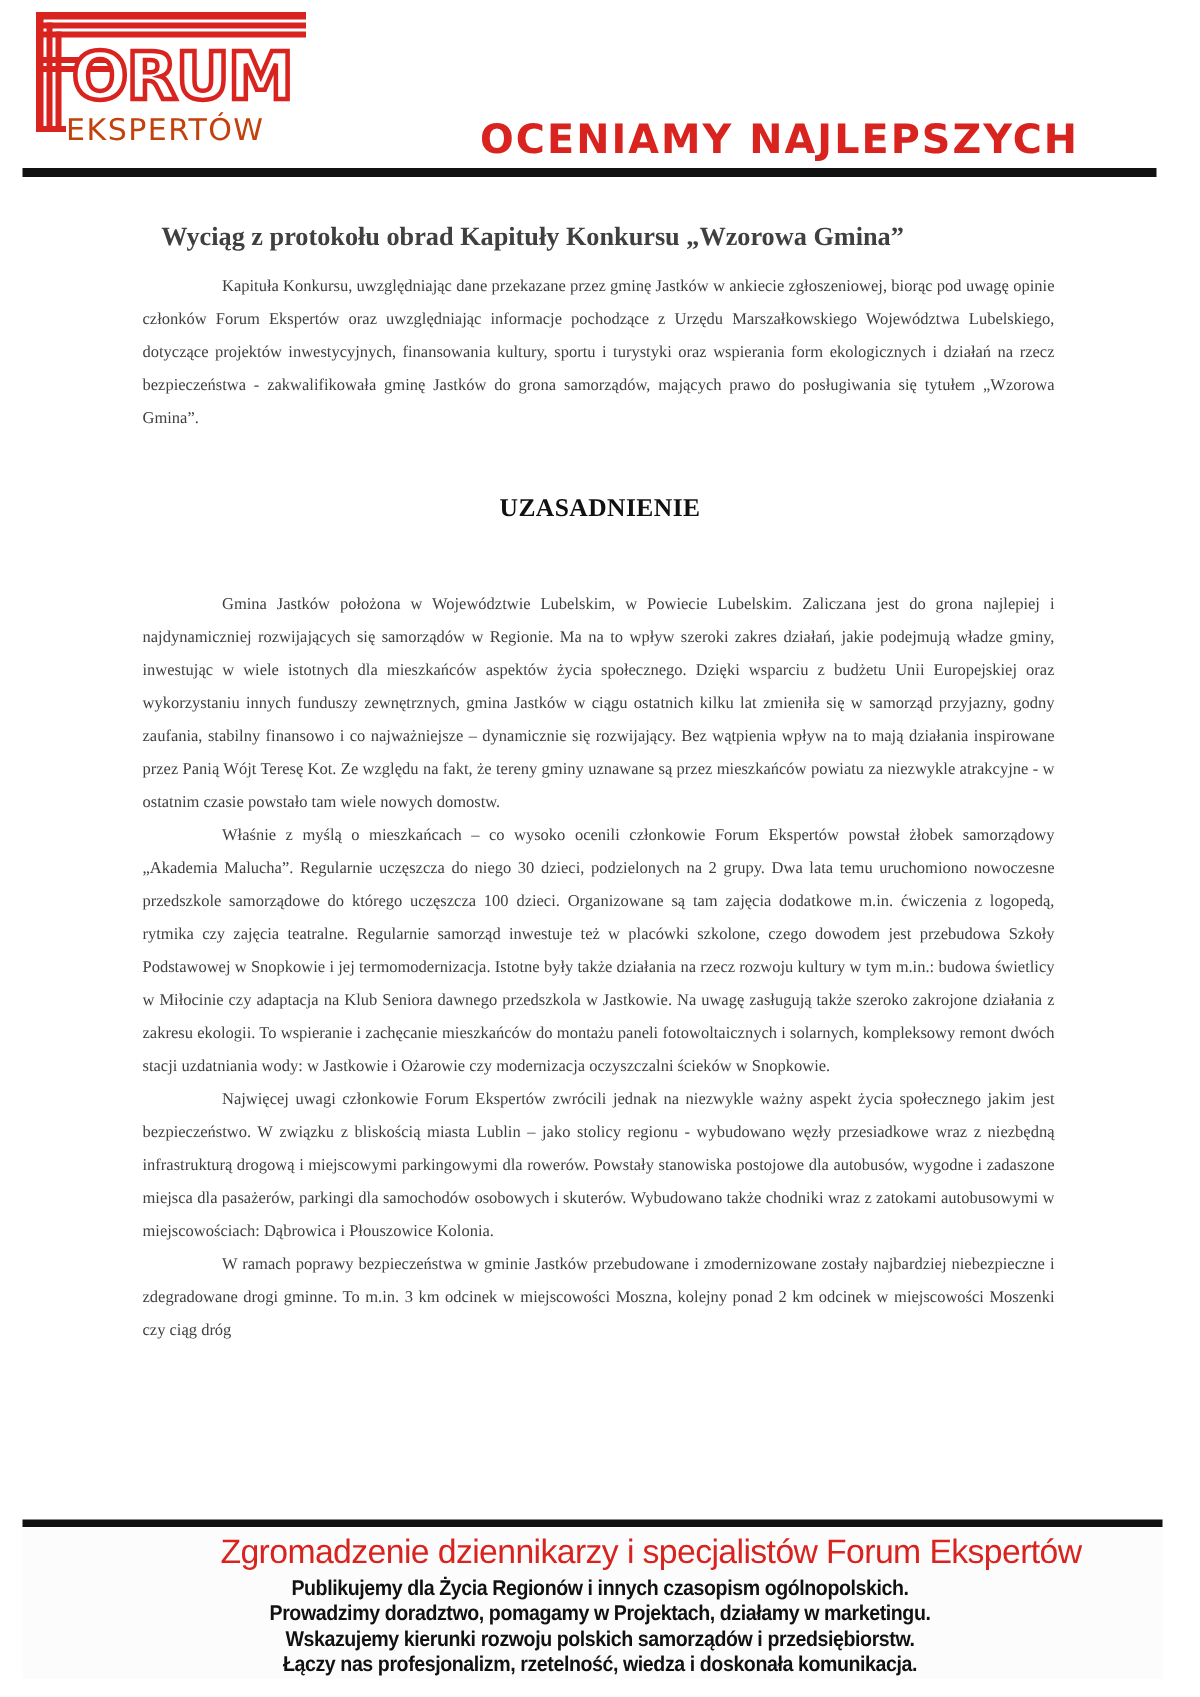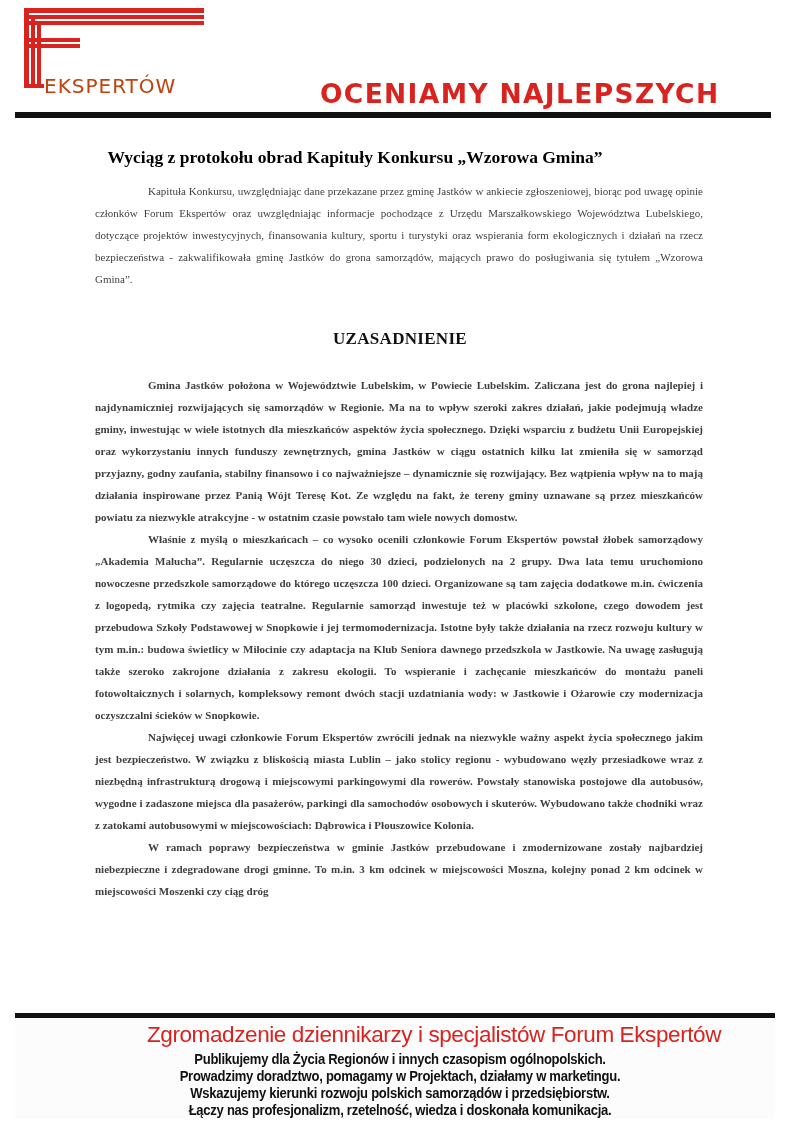--- a/index.html
+++ b/index.html
@@ -8,27 +8,27 @@
 
   
   .logo { left:24px; top:8px; width:186px; height:92px; }
   .logo svg { display:block; }
   .logo-sub { position:absolute; left:20px; top:68px; font-family:"DejaVu Sans", sans-serif; font-size:20px; letter-spacing:1px; color:#c2410c; font-weight:400; line-height:1; }
 
   .slogan { left:320px; top:78px; width:452px; text-align:left; font-family:"DejaVu Sans", sans-serif; font-weight:bold; font-size:27px; letter-spacing:1.4px; color:#d8231f; line-height:32px; white-space:nowrap; transform:scaleX(0.98); transform-origin:left center; }
 
   .rule-top { left:15px; top:112px; width:756px; height:6px; background:#111; }
 
-  .doc-title { left:0; top:147px; width:710px; text-align:center; font-weight:bold; font-size:17.5px; color:#000000; }
+  .doc-title { left:0; top:147px; width:710px; text-align:center; font-weight:bold; font-size:17.5px; color:#404040; }
 
   .para { left:95px; width:608px; font-size:11px; line-height:22px; color:#3f3f3f; text-align:justify; }
   .para p { margin:0; text-indent:53px; text-align:justify; }
   .p-intro { top:180px; }
   .section-heading { left:0; top:329px; width:800px; text-align:center; font-weight:bold; font-size:17px; color:#111; letter-spacing:0.3px; }
-  .p-body { top:374px;font-weight:bold; }
+  .p-body { top:392px; }
 
   .rule-bottom { left:15px; top:1013px; width:760px; height:5px; background:#111; }
   .footer { left:15px; top:1019px; width:760px; height:100px; background:#fcfcfc; }
   .footer-title { left:0; top:1021px; width:800px; text-align:center; font-family:"Liberation Sans", sans-serif; font-size:22.5px; color:#d8231f; letter-spacing:-0.4px; line-height:28px;padding-left:34px; }
   .footer-line { left:0; width:800px; text-align:center; font-family:"Liberation Sans", sans-serif; font-size:14.2px; color:#111; letter-spacing:-0.3px; line-height:17px; font-weight:bold; transform:scaleX(0.92); transform-origin:center; }
   .fl1 { top:1051px; }
   .fl2 { top:1068px; }
   .fl3 { top:1085px; }
   .fl4 { top:1102px; }
 </style>
@@ -43,20 +43,21 @@
       <rect x="0" y="7" width="180" height="4"></rect>
       <rect x="0" y="13" width="180" height="4"></rect>
       <rect x="0" y="0" width="5" height="80"></rect>
       <rect x="7" y="7" width="4" height="73"></rect>
       <rect x="13" y="13" width="4" height="67"></rect>
       <rect x="0" y="76" width="20" height="4"></rect>
       <rect x="0" y="30" width="56" height="4"></rect>
       <rect x="0" y="36" width="56" height="4"></rect>
     </g>
   </svg>
+  <div class="abs" style="left:24px;top:22px;font-family:'DejaVu Sans',sans-serif;font-weight:bold;font-size:44px;line-height:44px;color:#ffffff;-webkit-text-stroke:3px #d8231f;letter-spacing:-1px;">ORUM</div>
   <div class="logo-sub">EKSPERTÓW</div>
 </div>
 
 <div class="abs slogan">OCENIAMY NAJLEPSZYCH</div>
 <div class="abs rule-top"></div>
 
 <div class="abs doc-title">Wyciąg z protokołu obrad Kapituły Konkursu „Wzorowa Gmina”</div>
 
 <div class="abs para p-intro">
   <p>Kapituła Konkursu, uwzględniając dane przekazane przez gminę Jastków w ankiecie zgłoszeniowej, biorąc pod uwagę opinie członków Forum Ekspertów oraz uwzględniając informacje pochodzące z Urzędu Marszałkowskiego Województwa Lubelskiego, dotyczące projektów inwestycyjnych, finansowania kultury, sportu i turystyki oraz wspierania form ekologicznych i działań na rzecz bezpieczeństwa - zakwalifikowała gminę Jastków do grona samorządów, mających prawo do posługiwania się tytułem „Wzorowa Gmina”.</p>

